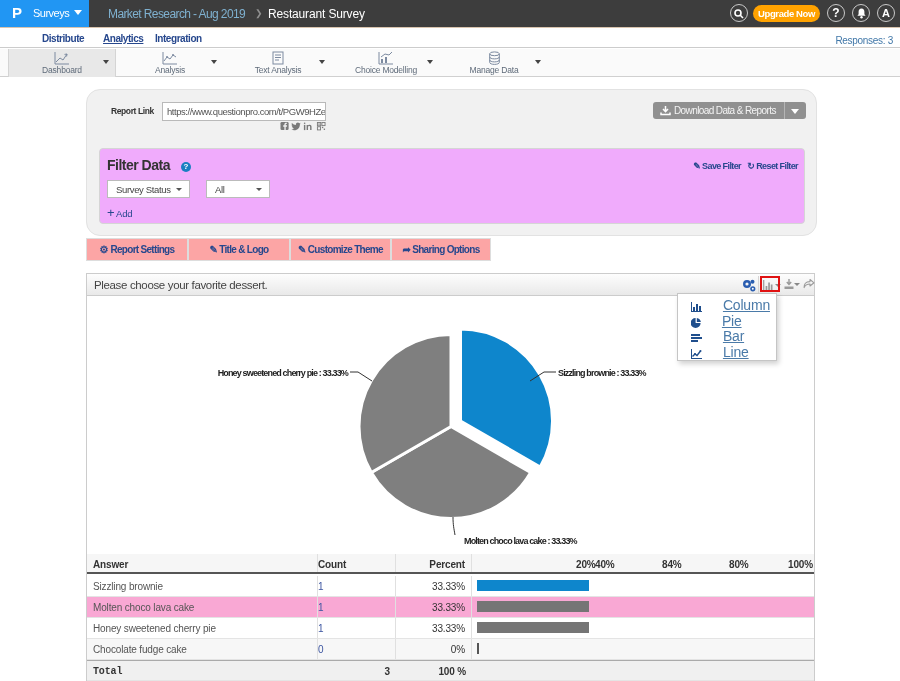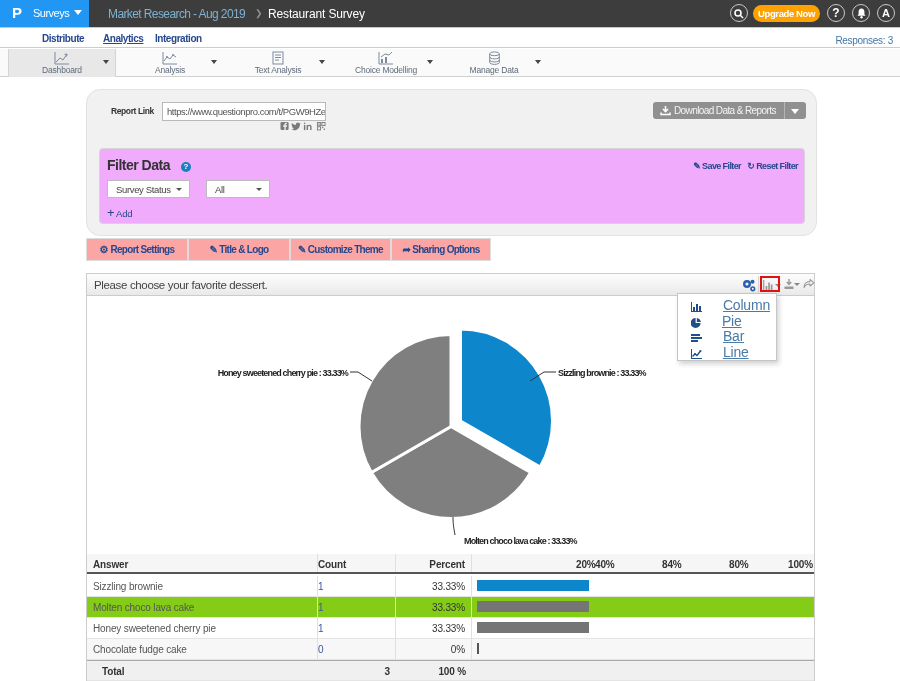--- a/index.html
+++ b/index.html
@@ -277,21 +277,21 @@
       </div>
     </div>
     <div class="row" style="top:22px; height:21px; font-size:10px; letter-spacing:-0.15px;">
       <div class="cell cA" style="padding:5px 0 0 6px; color:#555;">Sizzling brownie</div>
       <div class="cell cB" style="padding:5px 6px 0 0; color:#3c55a0;">1</div>
       <div class="cell cC" style="padding:5px 6px 0 0; color:#333;">33.33%</div>
       <div class="cell cD">
             <div style="position:absolute;left:5px;top:4px;width:112px;height:11px;background:#0e86cc;"></div>
           </div>
     </div>
-    <div class="row" style="top:43px; height:21px; font-size:10px; letter-spacing:-0.15px; background:#84cc16;">
+    <div class="row" style="top:43px; height:21px; font-size:10px; letter-spacing:-0.15px; background:#f9a8d4;">
       <div class="cell cA" style="padding:5px 0 0 6px; color:#555;">Molten choco lava cake</div>
       <div class="cell cB" style="padding:5px 6px 0 0; color:#3c55a0;">1</div>
       <div class="cell cC" style="padding:5px 6px 0 0; color:#333;">33.33%</div>
       <div class="cell cD">
             <div style="position:absolute;left:5px;top:4px;width:112px;height:11px;background:#757575;"></div>
           </div>
     </div>
     <div class="row" style="top:64px; height:21px; font-size:10px; letter-spacing:-0.15px;">
       <div class="cell cA" style="padding:5px 0 0 6px; color:#555;">Honey sweetened cherry pie</div>
       <div class="cell cB" style="padding:5px 6px 0 0; color:#3c55a0;">1</div>
@@ -302,21 +302,21 @@
     </div>
     <div class="row" style="top:85px; height:21px; font-size:10px; letter-spacing:-0.15px; background:#f7f7f7;">
       <div class="cell cA" style="padding:5px 0 0 6px; color:#555;">Chocolate fudge cake</div>
       <div class="cell cB" style="padding:5px 6px 0 0; color:#3c55a0;">0</div>
       <div class="cell cC" style="padding:5px 6px 0 0; color:#333;">0%</div>
       <div class="cell cD">
             <div style="position:absolute;left:5px;top:4px;width:2px;height:11px;background:#555;"></div>
           </div>
     </div>
     <div class="row" style="top:106px; height:21px; font-size:10px; letter-spacing:-0.15px; background:#f0f0f0; border-top:1px solid #aaa;">
-      <div class="cell" style="left:9px; width:231px; padding:5px 0 0 6px; color:#333; font-weight:bold;">Total</div>
+      <div class="cell" style="left:0; width:231px; padding:5px 0 0 6px; color:#333; font-weight:bold;font-family:Liberation Mono, monospace;">Total</div>
       <div class="cell" style="left:231px; width:78px; text-align:right; padding:5px 6px 0 0; color:#333; font-weight:bold;">3</div>
       <div class="cell" style="left:309px; width:76px; text-align:right; padding:5px 6px 0 0; color:#333; font-weight:bold;">100 %</div>
     </div>
   </div>
 </div>
 
 <div id="ddmenu">
   <div class="dditem" style="top:3px; line-height:16px;">
     <svg width="11" height="10" viewBox="0 0 11 10">
           <line x1="0.5" y1="0" x2="0.5" y2="10" stroke="#1f4e8c"></line>

